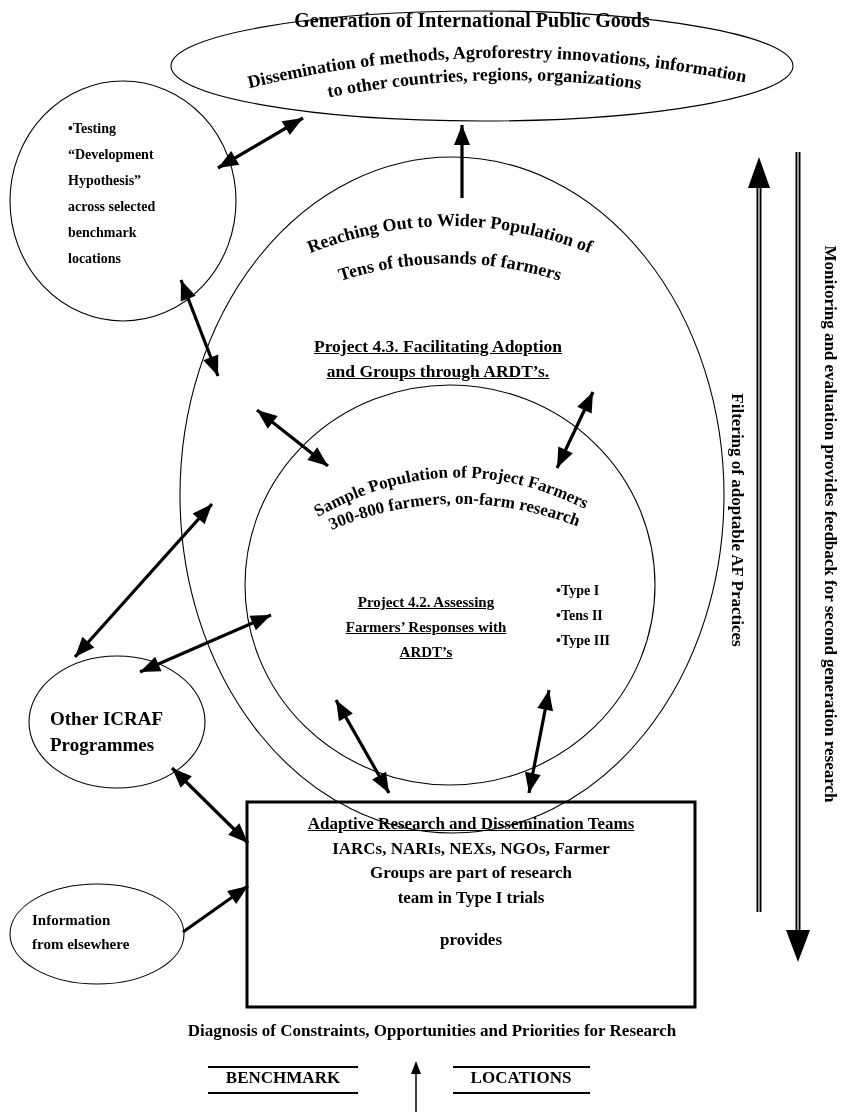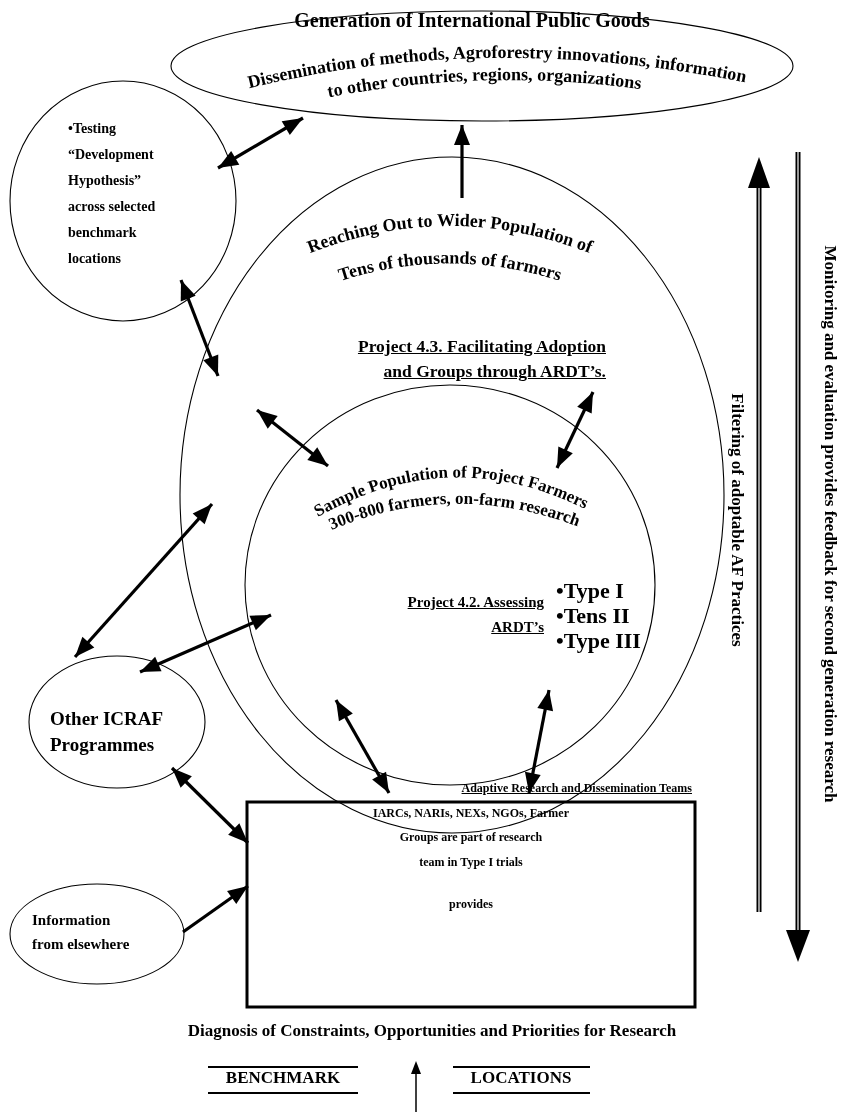--- a/index.html
+++ b/index.html
@@ -4,21 +4,21 @@
   <style>
     html, body { margin: 0; padding: 0; background: #ffffff; }
     body { width: 850px; height: 1118px; position: relative; overflow: hidden; font-family: "Liberation Serif", "DejaVu Serif", serif; color: #000; }
     svg.diagram { position: absolute; left: 0; top: 0; width: 850px; height: 1118px; }
     .t { font-family: "Liberation Serif", "DejaVu Serif", serif; fill: #000; }
     .b { font-weight: bold; }
     .thin { fill: none; stroke: #000; stroke-width: 1.1; }
     .arr { fill: none; stroke: #000; stroke-width: 3.2; }
     .head { fill: #000; stroke: none; }
     .html-text { position: absolute; font-family: "Liberation Serif", "DejaVu Serif", serif; font-weight: bold; color: #000; line-height: 1.2; }
-    .u { text-decoration: underline; text-align: right; }
+    .u { text-decoration: underline; }
   </style>
 </head>
 <body>
 
 <svg class="diagram" viewBox="0 0 850 1118" xmlns="http://www.w3.org/2000/svg">
   <defs>
     <path id="arc-dissem-1" d="M 205 100 Q 480 20 790 92"></path>
     <path id="arc-dissem-2" d="M 265 112 Q 480 55 705 100"></path>
     <path id="arc-outer-1" d="M 268 272 Q 450 180 632 272"></path>
     <path id="arc-outer-2" d="M 310 292 Q 450 235 590 292"></path>
@@ -151,39 +151,40 @@
   <div>locations</div>
 </div>
 
 <div class="html-text" style="left:270px; top:334px; width:336px; text-align:center; font-size:17.5px; line-height:25px;">
   <div class="u">Project 4.3.  Facilitating Adoption</div>
   <div class="u">and Groups through ARDT’s.</div>
 </div>
 
 <div class="html-text" style="left:308px; top:590px; width:236px; text-align:center; font-size:15px; line-height:25px;">
   <div class="u">Project 4.2. Assessing</div>
+  <div class="u">Farmers’ Responses with</div>
   <div class="u">ARDT’s</div>
 </div>
 
-<div class="html-text" style="left:556px; top:578px; font-size:22px; line-height:25px;">
+<div class="html-text" style="left:556px; top:578px; font-size:14px; line-height:25px;">
   <div>•Type I</div>
   <div>•Tens II</div>
   <div>•Type III</div>
 </div>
 
 <div class="html-text" style="left:50px; top:706px; font-size:19px; line-height:26px;">
   <div>Other ICRAF</div>
   <div>Programmes</div>
 </div>
 
 <div class="html-text" style="left:32px; top:908px; font-size:15px; line-height:24px;">
   <div>Information</div>
   <div>from elsewhere</div>
 </div>
 
-<div class="html-text" style="left:250px; top:776px; width:442px; text-align:center; font-size:12px; line-height:24.5px;">
+<div class="html-text" style="left:250px; top:812px; width:442px; text-align:center; font-size:17px; line-height:24.5px;">
   <div class="u">Adaptive Research and Dissemination Teams</div>
   <div>IARCs, NARIs, NEXs, NGOs, Farmer</div>
   <div>Groups are part of research</div>
   <div>team in Type I trials</div>
   <div style="height:18px"></div>
   <div>provides</div>
 </div>
 
 </body></html>

